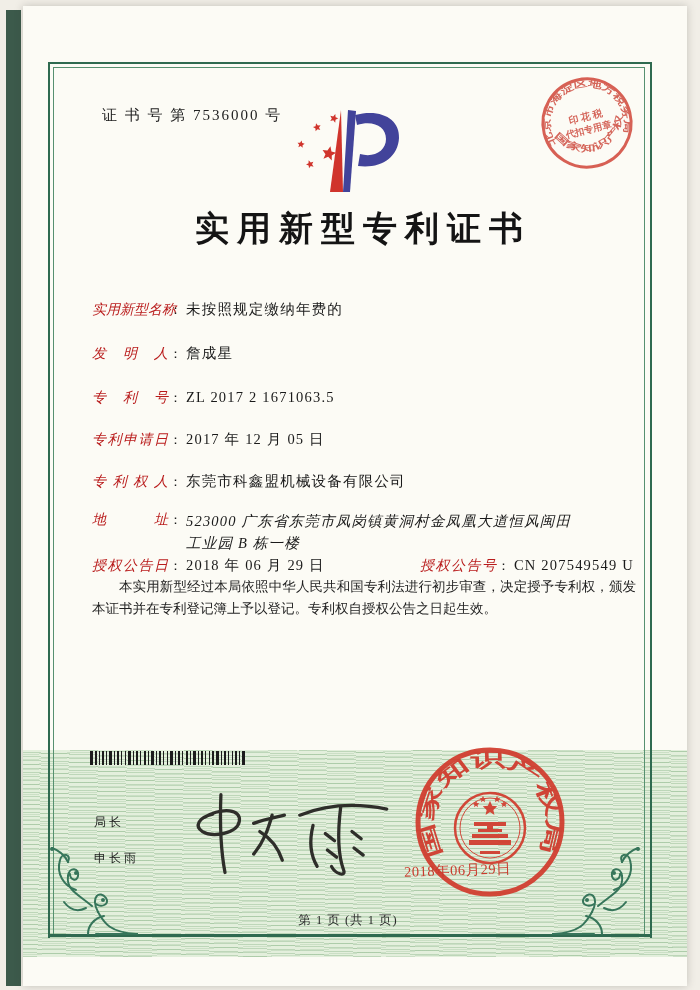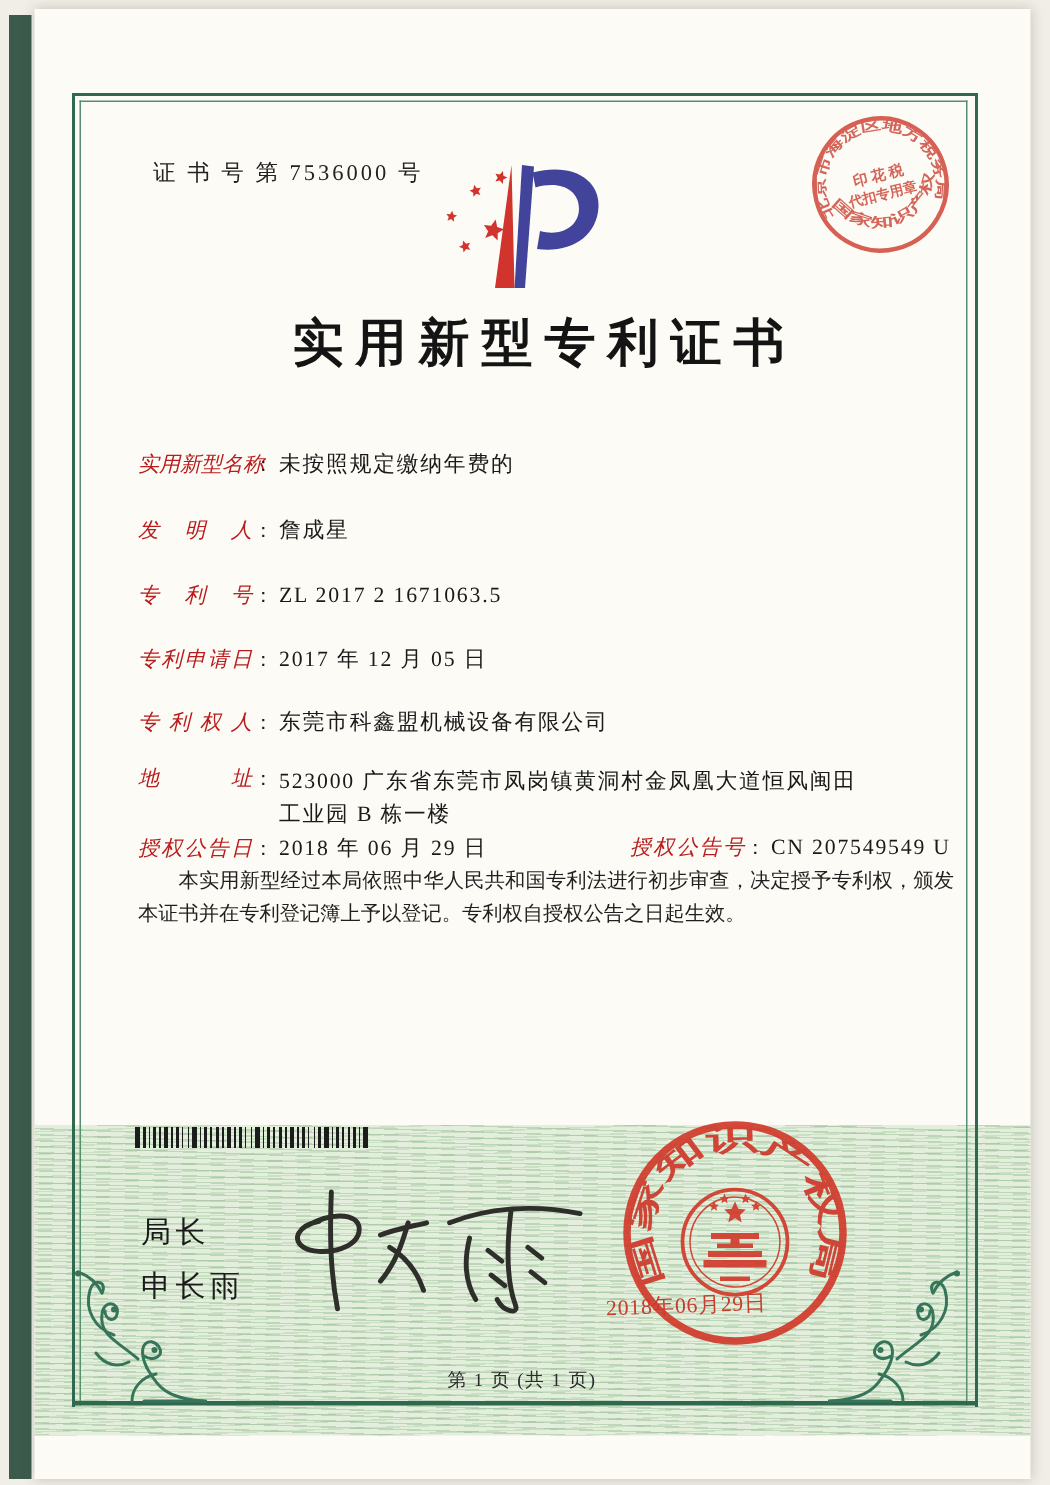--- a/index.html
+++ b/index.html
@@ -22,25 +22,25 @@
   .bottom-rule{left:48px;top:934px;width:602px;height:3px;background:#2f6a50;}
   .orn{width:92px;height:92px;}
   
   .certno{left:102px;top:106px;font-size:15px;letter-spacing:2px;color:#222;}
   .title{left:48px;top:206px;width:600px;text-align:center;font-size:34px;font-weight:bold;
          letter-spacing:8px;text-indent:8px;color:#141414;margin-left:11px;}
   .frow{left:92px;height:22px;white-space:nowrap;}
   .flabel{display:inline-block;width:76px;font-size:14px;text-align:justify;text-align-last:justify;color:#b91c1c;font-style:italic;}
   .fcolon{font-size:13px;margin:0 4px 0 1px;}
   .fvalue{font-size:14.5px;letter-spacing:1.2px;color:#1a1a1a;}
-  .addrval{display:inline-block;vertical-align:top;line-height:22px;white-space:normal;width:460px;}
+  .addrval{display:inline-block;vertical-align:top;line-height:22px;white-space:normal;width:460px;font-style:italic;}
   .grant2{position:absolute;left:328px;top:0;}
   .bodytext{left:92px;top:576px;width:544px;}
   .bodytext p{margin:0;font-size:13.5px;line-height:21.5px;text-align:justify;text-indent:2em;color:#1f1f1f;}
-  .sigblock{left:94px;top:804px;font-family:Liberation Sans, sans-serif;font-size:20px;
+  .sigblock{left:94px;top:804px;font-family:Liberation Sans, sans-serif;font-size:12px;
             letter-spacing:3px;line-height:36px;color:#1b1b1b;}
   .sealdate{left:404px;top:861px;font-size:14.5px;color:#c93b2d;letter-spacing:.5px;transform:rotate(-2deg);z-index:7;}
   .footer{left:48px;top:912px;width:600px;text-align:center;font-size:12.5px;letter-spacing:1px;color:#2a2a2a;}
   .z1{z-index:1}.z2{z-index:2}.z3{z-index:3}.z4{z-index:4}.z5{z-index:5}.z6{z-index:6}
 </style>
 </head>
 <body>
 
 <div class="abs left-strip z1"></div>
 <div class="abs page z1"></div>

